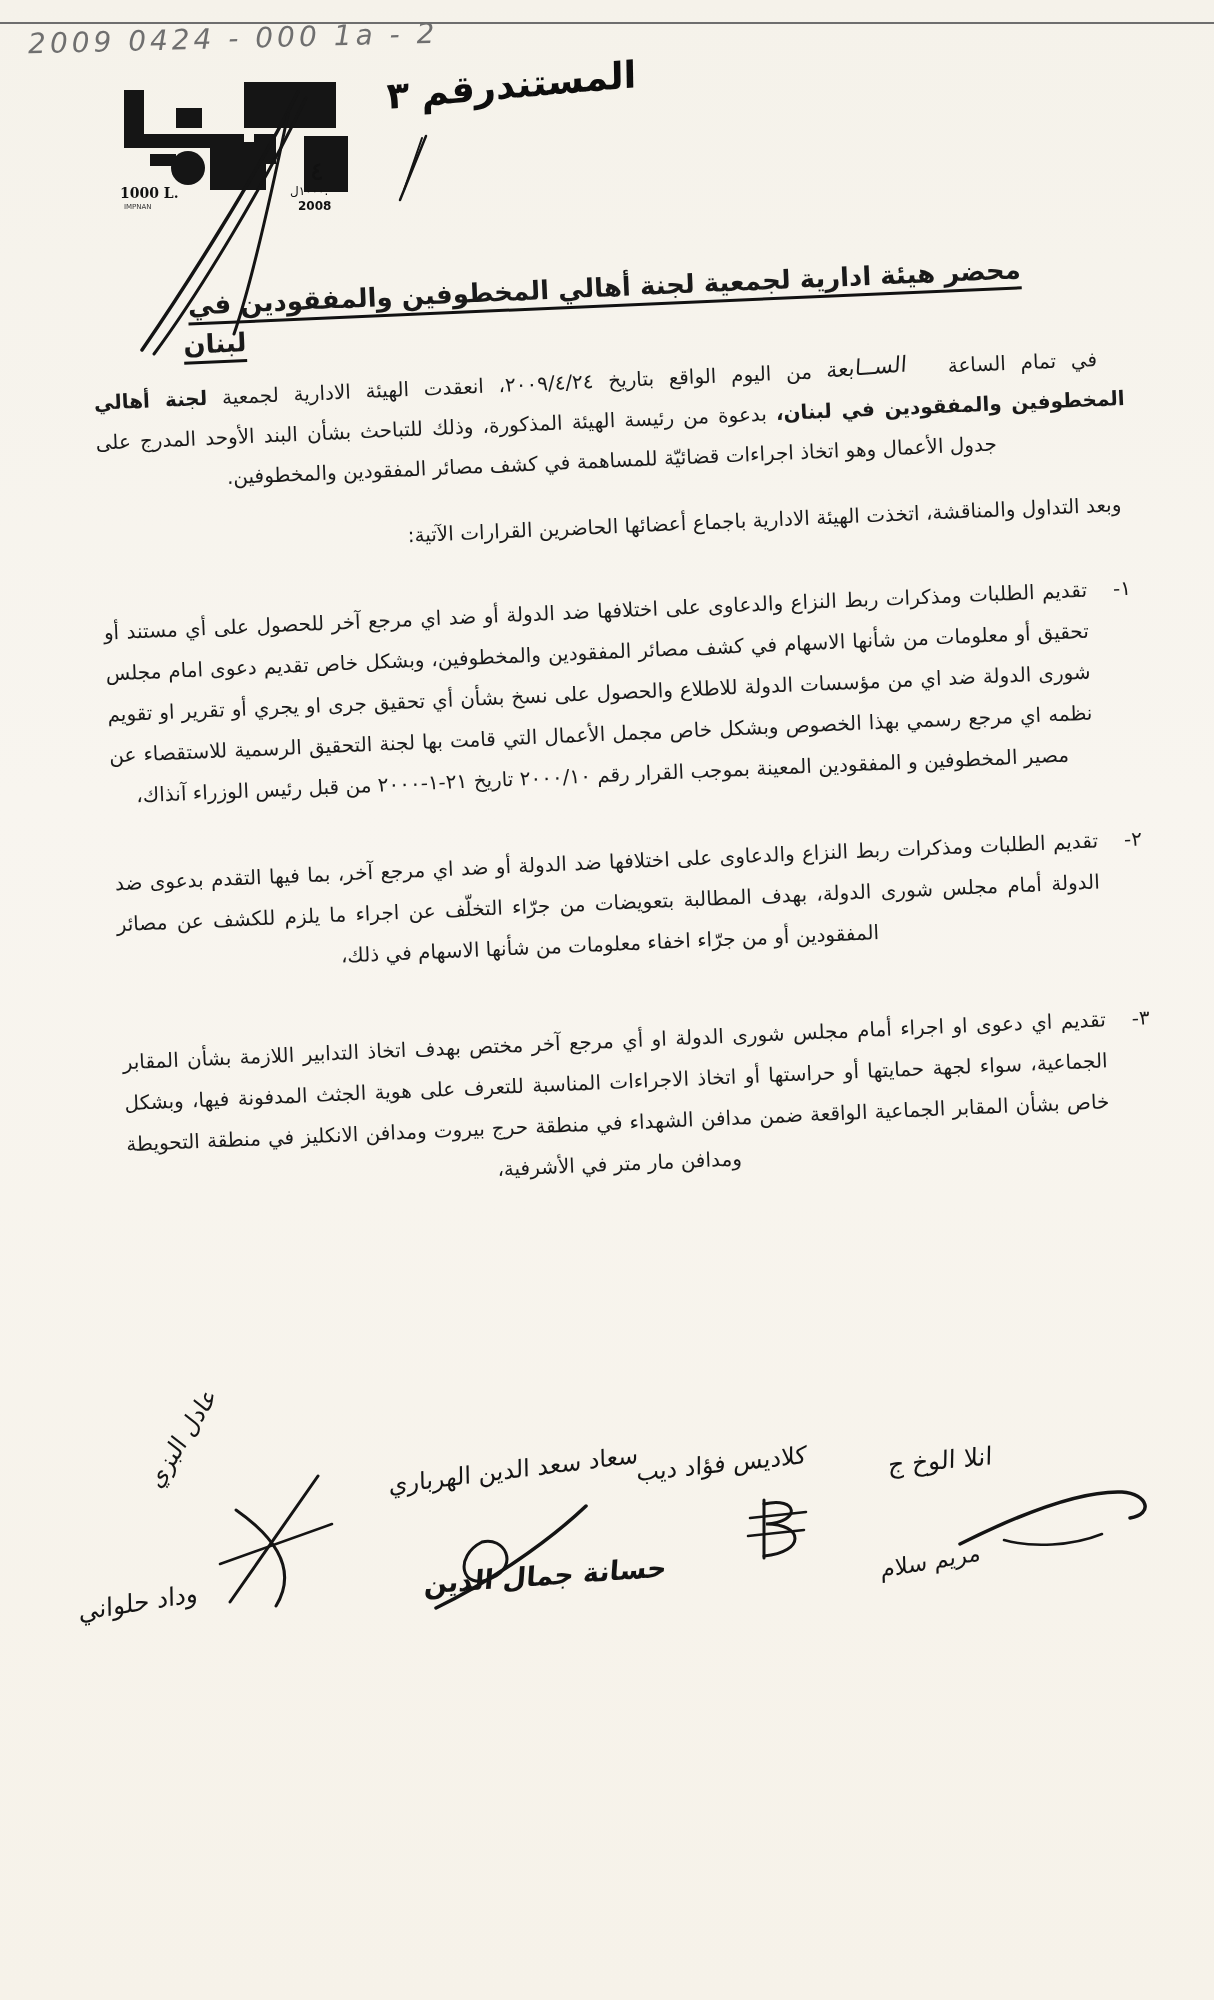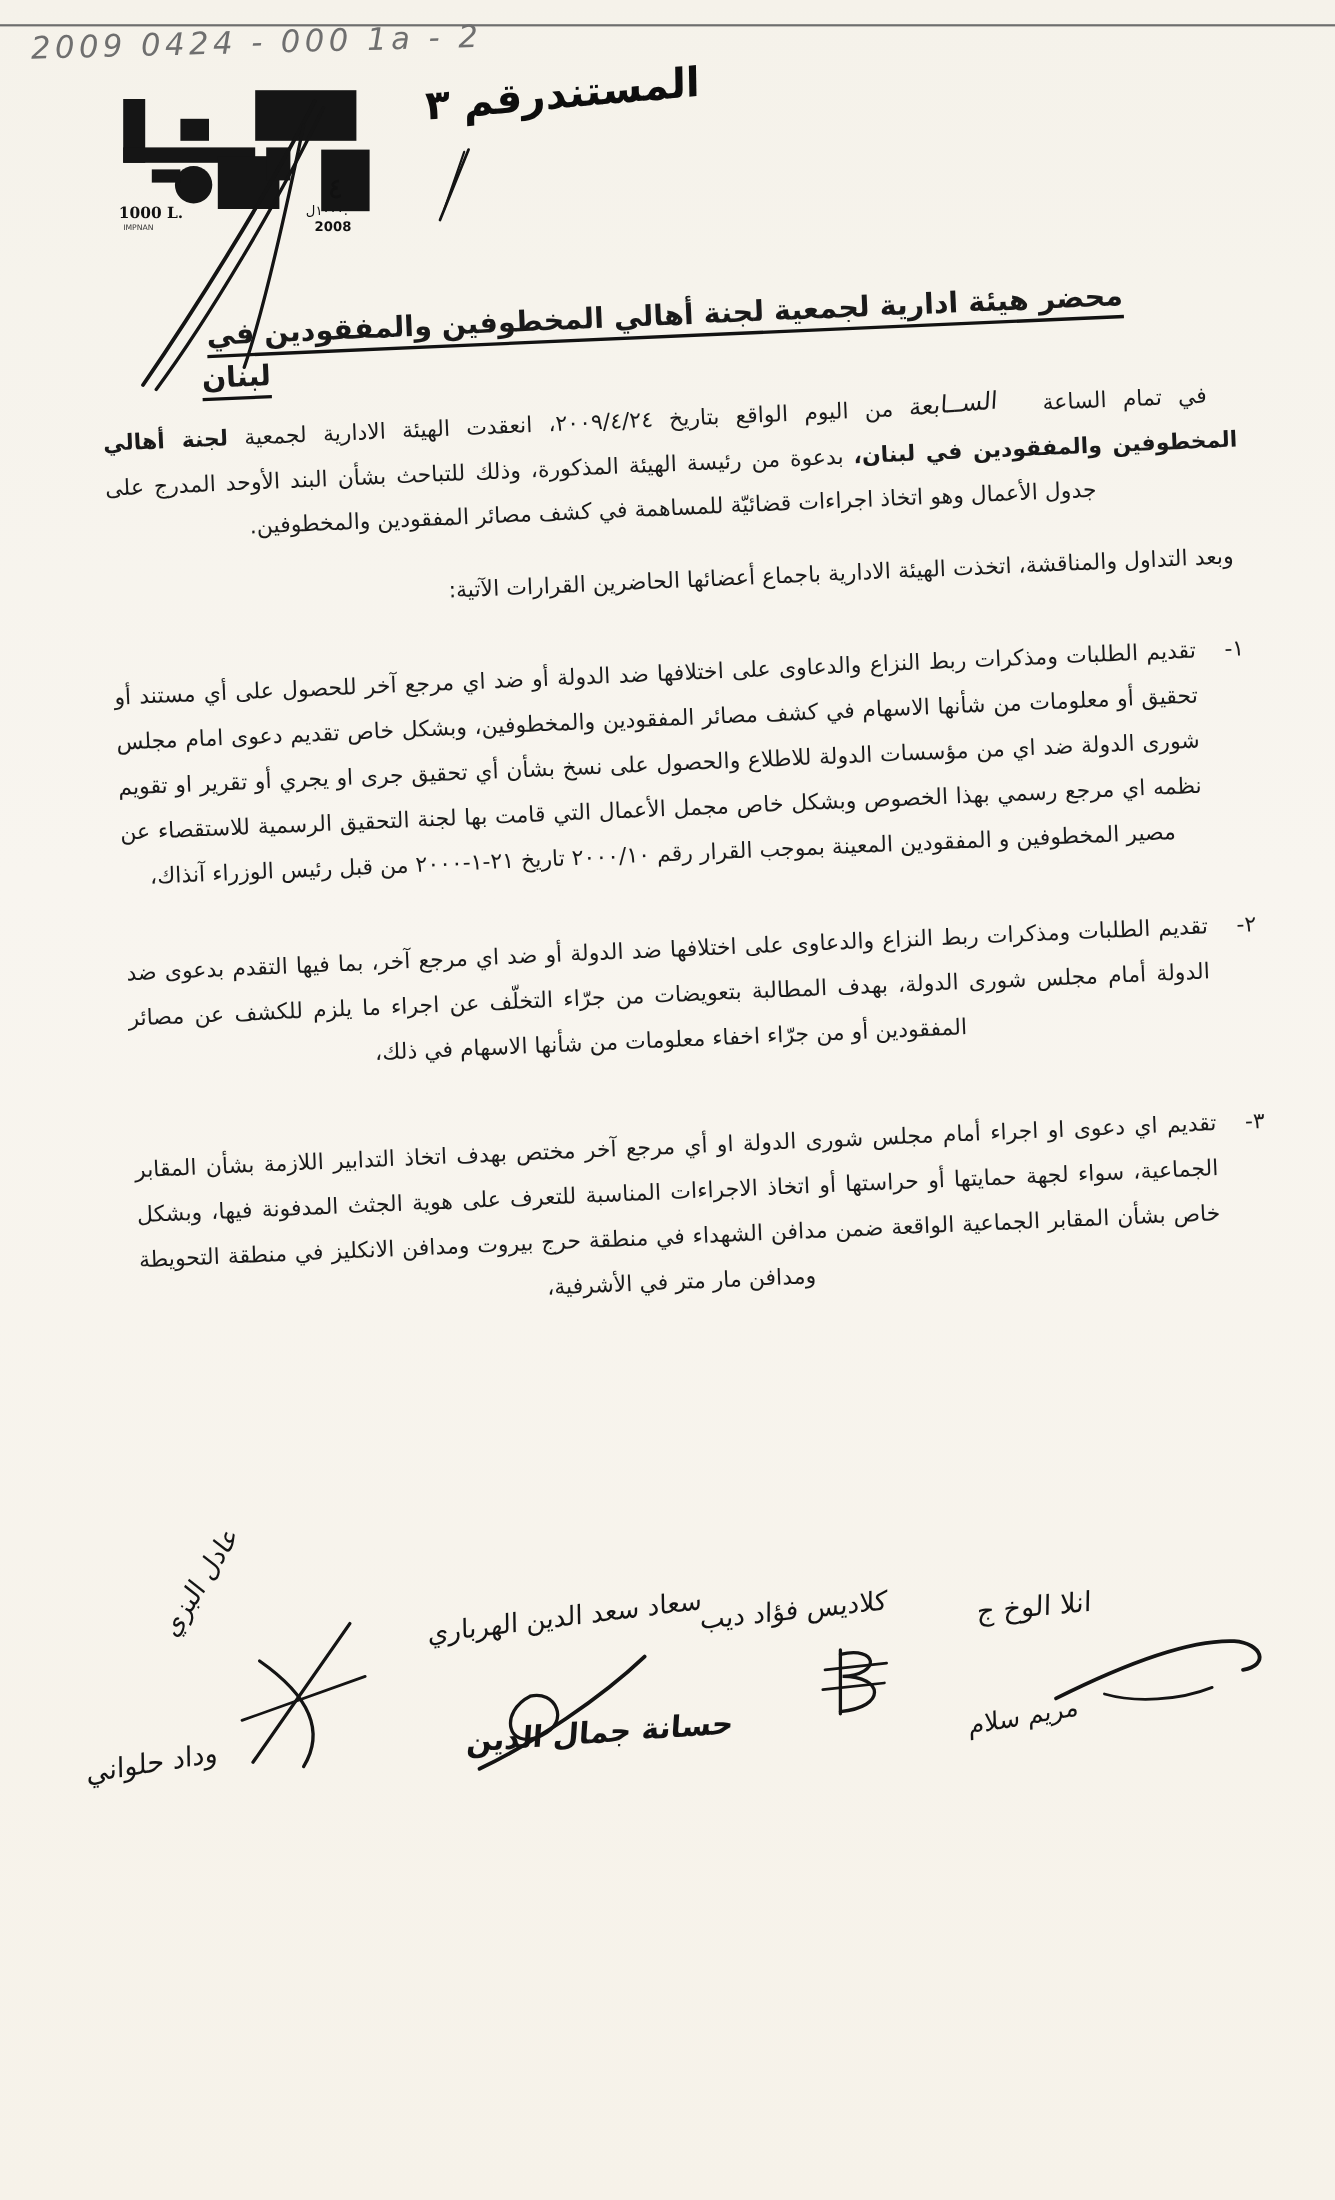--- a/index.html
+++ b/index.html
@@ -11,21 +11,21 @@
     overflow:hidden;
     font-family:"DejaVu Sans",sans-serif;
     color:#1a1a1a;
   }
   .scan-top-line{position:absolute;top:22px;left:0;width:100%;height:2px;background:#6e6e6e;}
   .pencil-code{
     position:absolute;top:22px;left:28px;
     color:#6f6f6f;font-size:28px;font-style:italic;letter-spacing:4px;
     transform:rotate(-1.5deg);white-space:nowrap;
   }
-  .stamp-wrap{position:absolute;left:102px;top:80px;width:260px;height:290px;text-align:center;}
+  .stamp-wrap{position:absolute;left:114px;top:80px;width:260px;height:290px;text-align:center;}
   .doc-note{
     position:absolute;left:386px;top:64px;
     font-size:37px;font-weight:bold;color:#0e0e0e;
     transform:rotate(-5deg) skewX(-4deg);
     direction:rtl;white-space:nowrap;letter-spacing:1px;
   }
   .doc-note-slash{position:absolute;left:392px;top:132px;}
 
   
   .doc{

